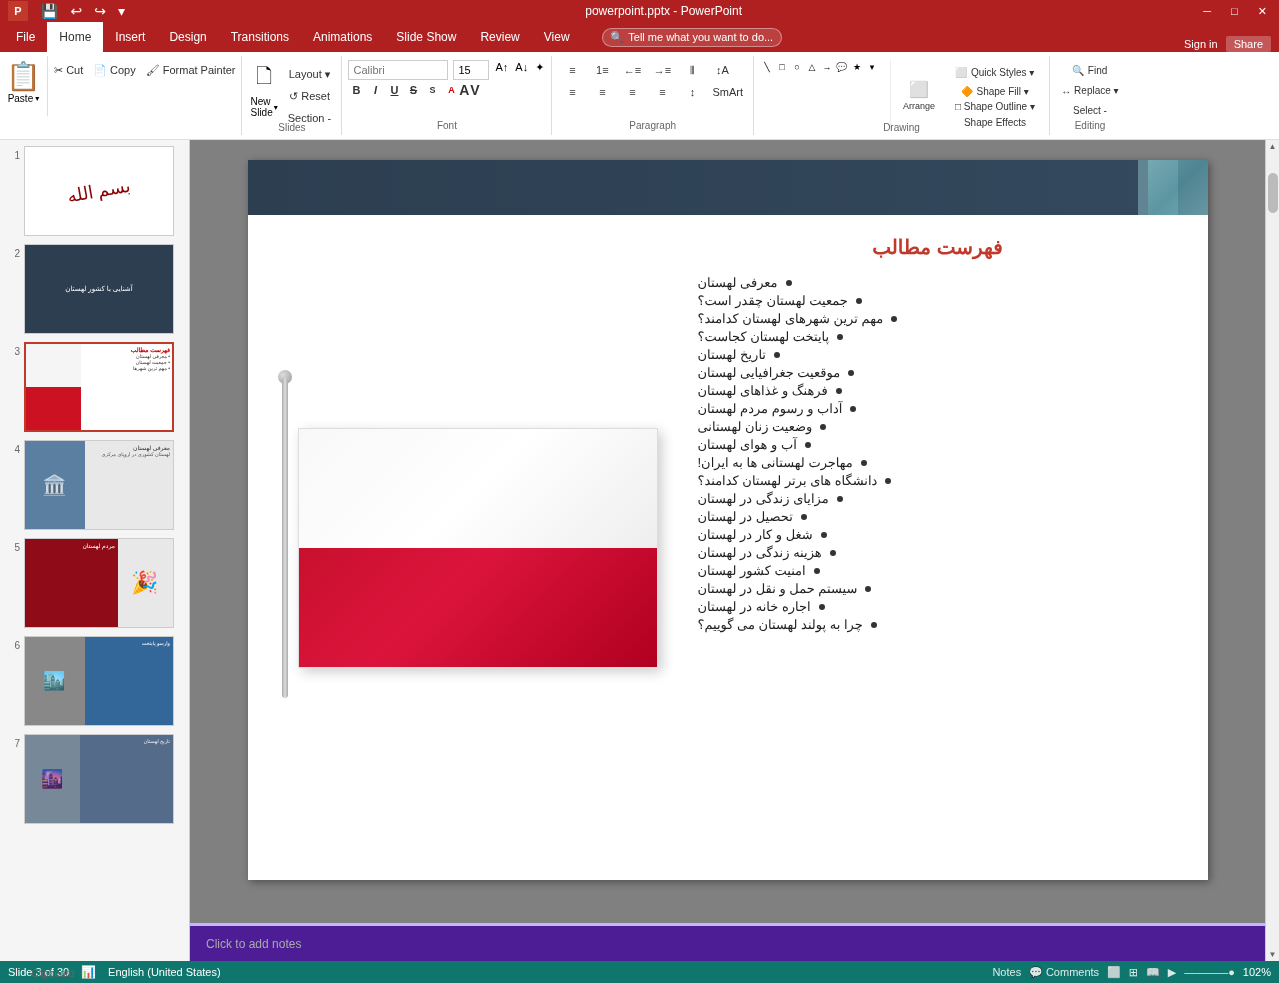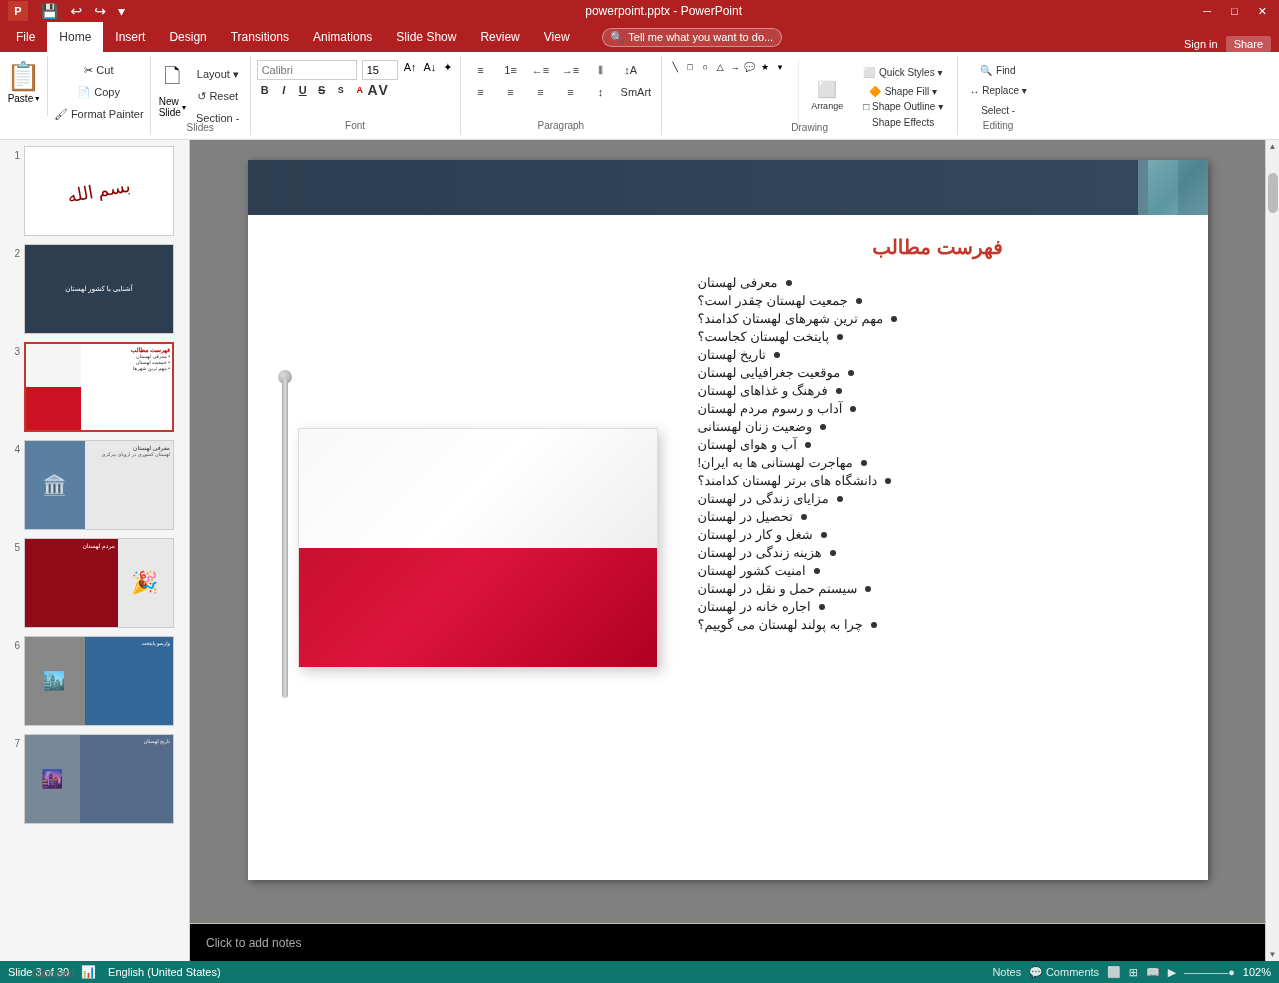--- a/index.html
+++ b/index.html
@@ -293,22 +293,22 @@
       width: 6px;
       height: 6px;
       border-radius: 50%;
       background: #333;
       flex-shrink: 0;
     }
 
     
     .notes-area {
       height: 38px;
-      background: #000000;
-      border-top: 1px solid #c4b5fd;
+      background: #4c1d95;
+      border-top: 3px solid #c4b5fd;
       display: flex;
       align-items: center;
       padding: 0 16px;
       color: #aaa;
       font-size: 12px;
     }
 
     
     .status-bar {
       height: 22px;
@@ -452,21 +452,21 @@
   </div>
 </div>
 
 <div class="ribbon-content">
 
   <div class="ribbon-group" style="flex-direction:row; align-items:stretch; padding:0;">
     <div class="paste-btn">
       <span style="font-size:28px;">📋</span>
       <span style="font-size:10px; display:flex; align-items:center; gap:2px;">Paste <span style="font-size:8px;">▾</span></span>
     </div>
-    <div style="display:flex; flex-direction:column; justify-content:flex-start; padding:4px 2px; gap:2px;">
+    <div style="display:flex; flex-direction:row; justify-content:flex-start; padding:4px 2px; gap:2px;">
       <div class="ribbon-btn small">✂ Cut</div>
       <div class="ribbon-btn small">📄 Copy</div>
       <div class="ribbon-btn small">🖌 Format Painter</div>
     </div>
   </div>
   <div style="text-align:center; font-size:10px; color:#666; padding: 0 4px; position:absolute; bottom:4px; left:0; width:106px;">Clipboard</div>
 
   <div style="display:flex; flex-direction:row; align-items:stretch; border-right:1px solid #ddd; padding:4px 4px; position:relative; min-width:100px;">
     <div class="new-slide-btn">
       <span style="font-size:20px;">🗋</span>

